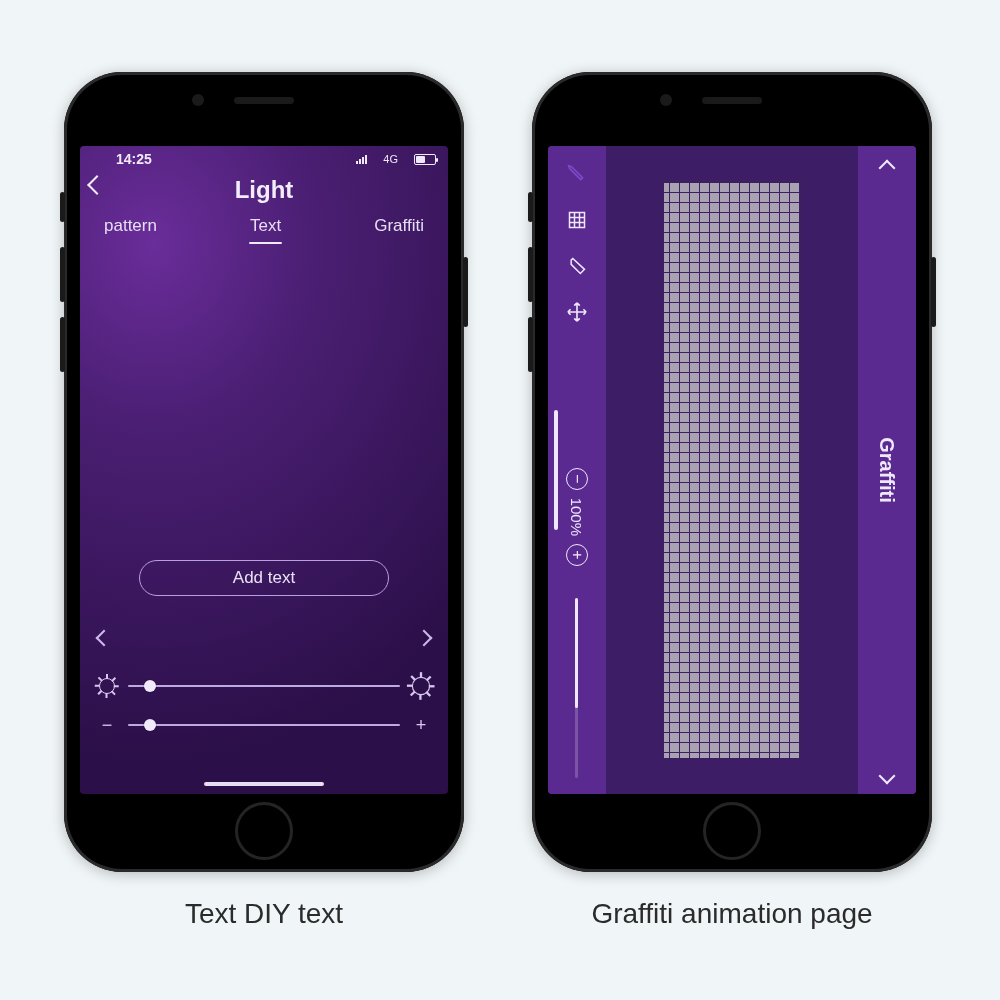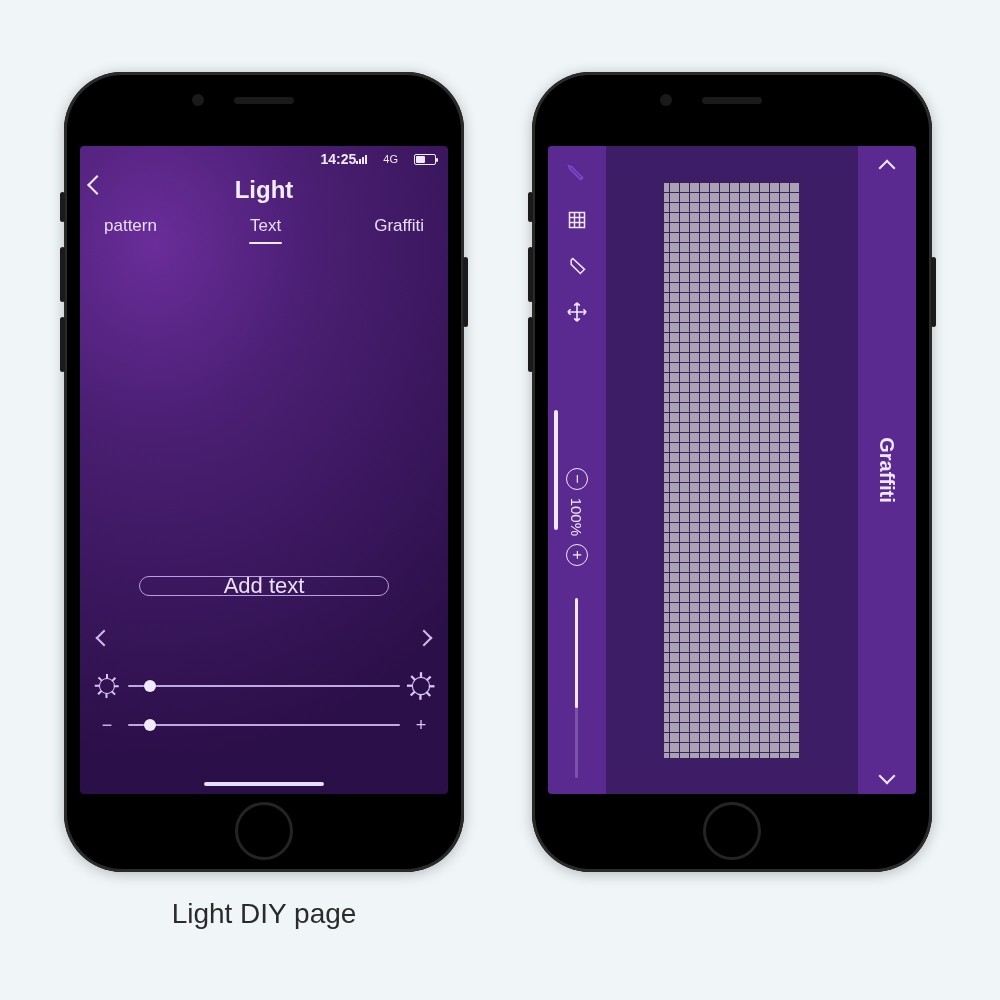--- a/index.html
+++ b/index.html
@@ -49,21 +49,21 @@
     border-radius: 4px;
     overflow: hidden;
     color: #e8dff6;
   }
   
   #phone-text { left: 64px; top: 72px; }
   #phone-text .screen {
     background: radial-gradient(120% 80% at 20% 15%, #6a2d9a 0%, #4b1f74 35%, #2b0f48 100%);
   }
   .statusbar {
-    display:flex; justify-content:flex-end; align-items:center;
+    display:flex; justify-content:space-between; align-items:center;
     height:26px; padding:0 12px; font-size:14px; font-weight:600; color:#efe9f8;margin-left:24px;
   }
   .statusbar .right { display:flex; align-items:center; gap:16px; font-size:11px; font-weight:500;}
   .sig-bars { display:flex; align-items:flex-end; gap:1px; height:10px; }
   .sig-bars i { width:2px; background:#efe9f8; display:block; }
   .sig-bars i:nth-child(1){height:3px} .sig-bars i:nth-child(2){height:5px}
   .sig-bars i:nth-child(3){height:7px} .sig-bars i:nth-child(4){height:9px}
   .batt { width:22px;height:11px;border:1px solid #efe9f8;border-radius:2px;position:relative;}
   .batt::after{content:"";position:absolute;right:-3px;top:3px;width:2px;height:4px;background:#efe9f8;border-radius:1px;}
   .batt i{display:block;margin:1px;width:9px;height:7px;background:#efe9f8;border-radius:1px;}
@@ -74,24 +74,24 @@
     transform: rotate(45deg);
   }
   .titlebar h1 { font-size:24px; font-weight:600; color:#f2ecfb; }
   .tabs { display:flex; justify-content:space-between; padding:6px 20px 0; }
   .tab { font-size:17px; color:#e7def5; padding:4px 4px 6px; position:relative; }
   .tab.active::after{
     content:""; position:absolute; left:8%; right:8%; bottom:-2px; height:2px; background:#efe9f8; border-radius:2px;
   }
   .addtext-btn {
     position:absolute; left:50%; transform:translateX(-50%);
-    bottom:198px; width:250px; height:20px;
+    bottom:198px; width:250px; height:36px;
     border:1.5px solid #b99fe0; border-radius:18px;
     display:flex; align-items:center; justify-content:center;
-    font-size:22px; color:#e9e1f5; background:transparent;
+    font-size:17px; color:#e9e1f5; background:transparent;
   }
   .hnav { position:absolute; bottom:150px; left:18px; right:18px; display:flex; justify-content:space-between; }
   .hnav .chev { width:12px;height:12px;border-left:2px solid #cdb9ea;border-bottom:2px solid #cdb9ea; }
   .hnav .chev.left  { transform:rotate(45deg); }
   .hnav .chev.right { transform:rotate(-135deg); }
   .slider-row { position:absolute; left:16px; right:16px; display:flex; align-items:center; gap:10px; }
   .slider-row.brightness { bottom:100px; }
   .slider-row.speed      { bottom:60px;  }
   .slider-row .ico { width:22px; display:flex; justify-content:center; color:#d8c7f0; font-size:18px; line-height:1;}
   .slider-track { flex:1; height:2px; background:#bfa9e2; border-radius:2px; position:relative; }
@@ -294,14 +294,15 @@
           </div>
           <div class="right-scroll">
               <i></i>
             </div>
           <div class="home-ind2"></div>
         </div>
       </div>
     </div>
   </div>
 
-  <div id="cap1" class="caption">Light DIY page</div>
+  <div id="cap1" class="caption">Text DIY text</div>
+  <div id="cap2" class="caption">Graffiti animation page</div>
 </div>
 
 </body></html>

